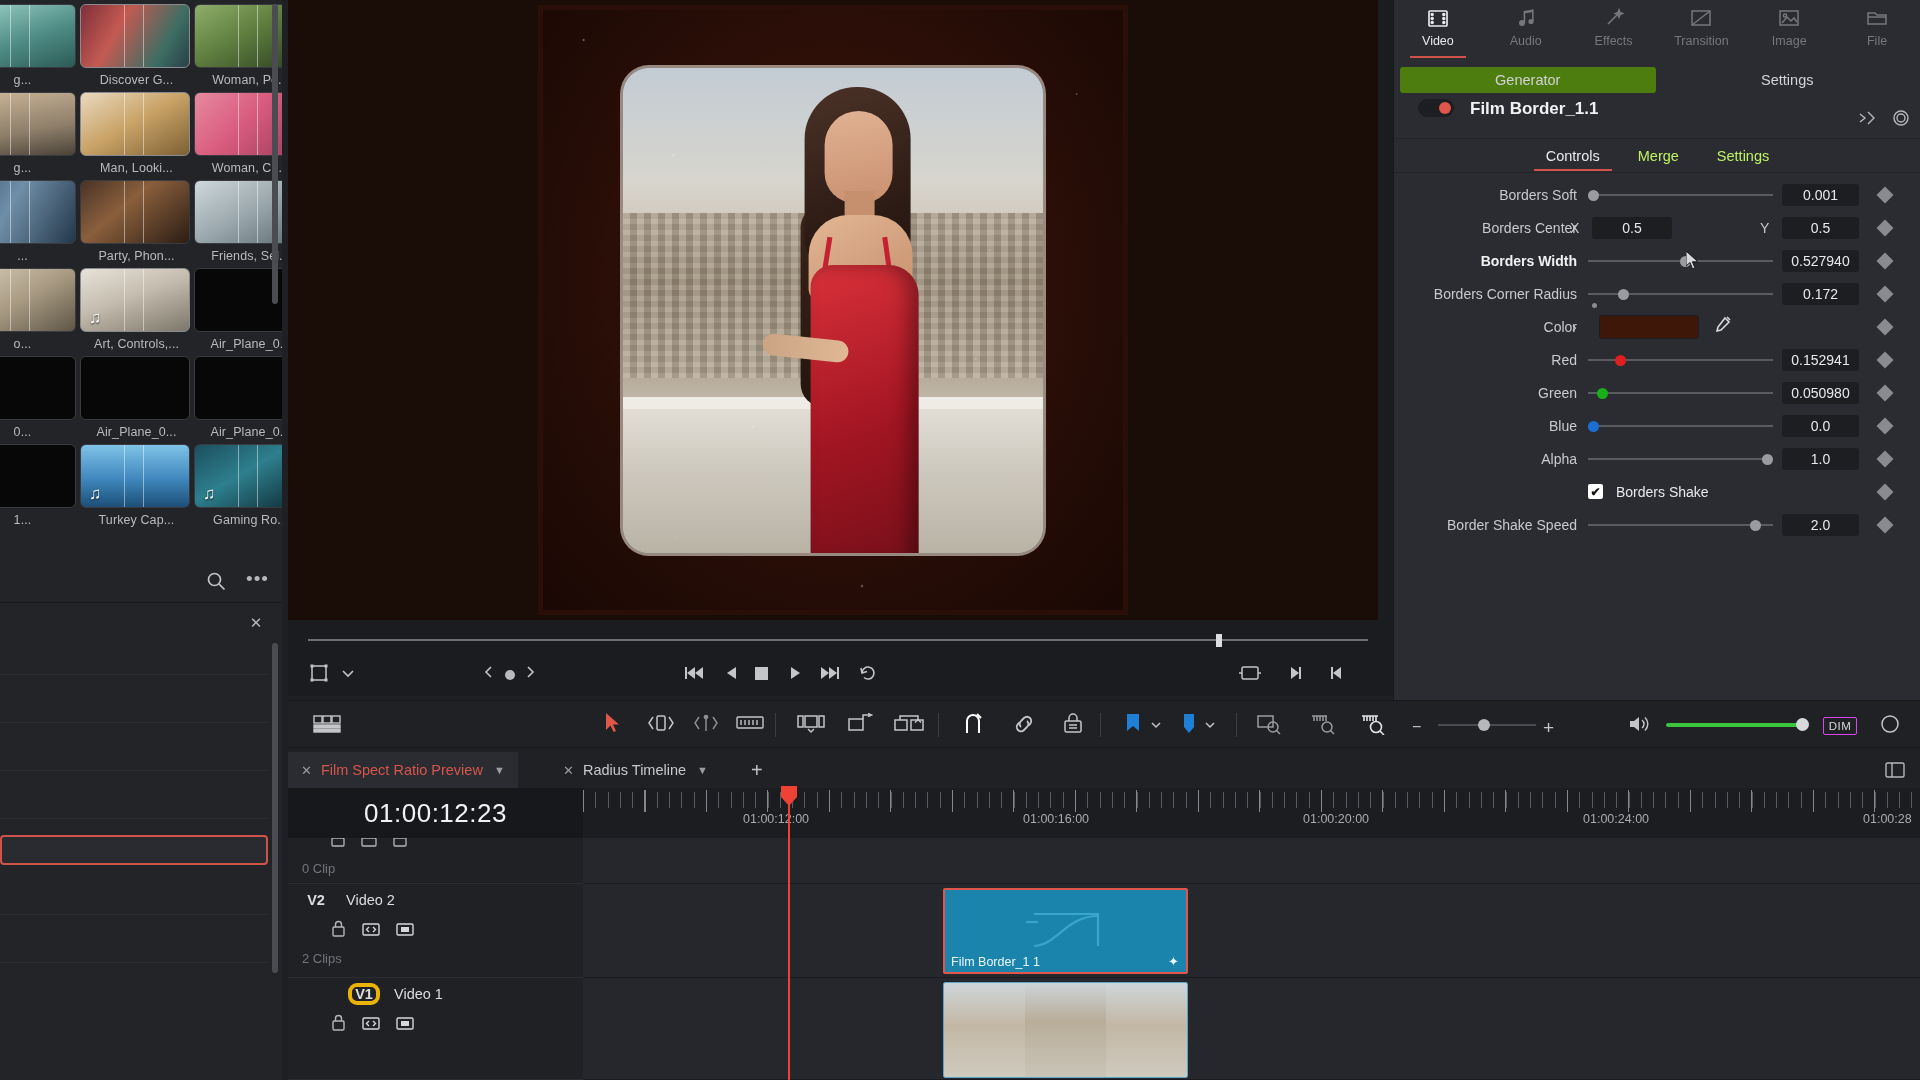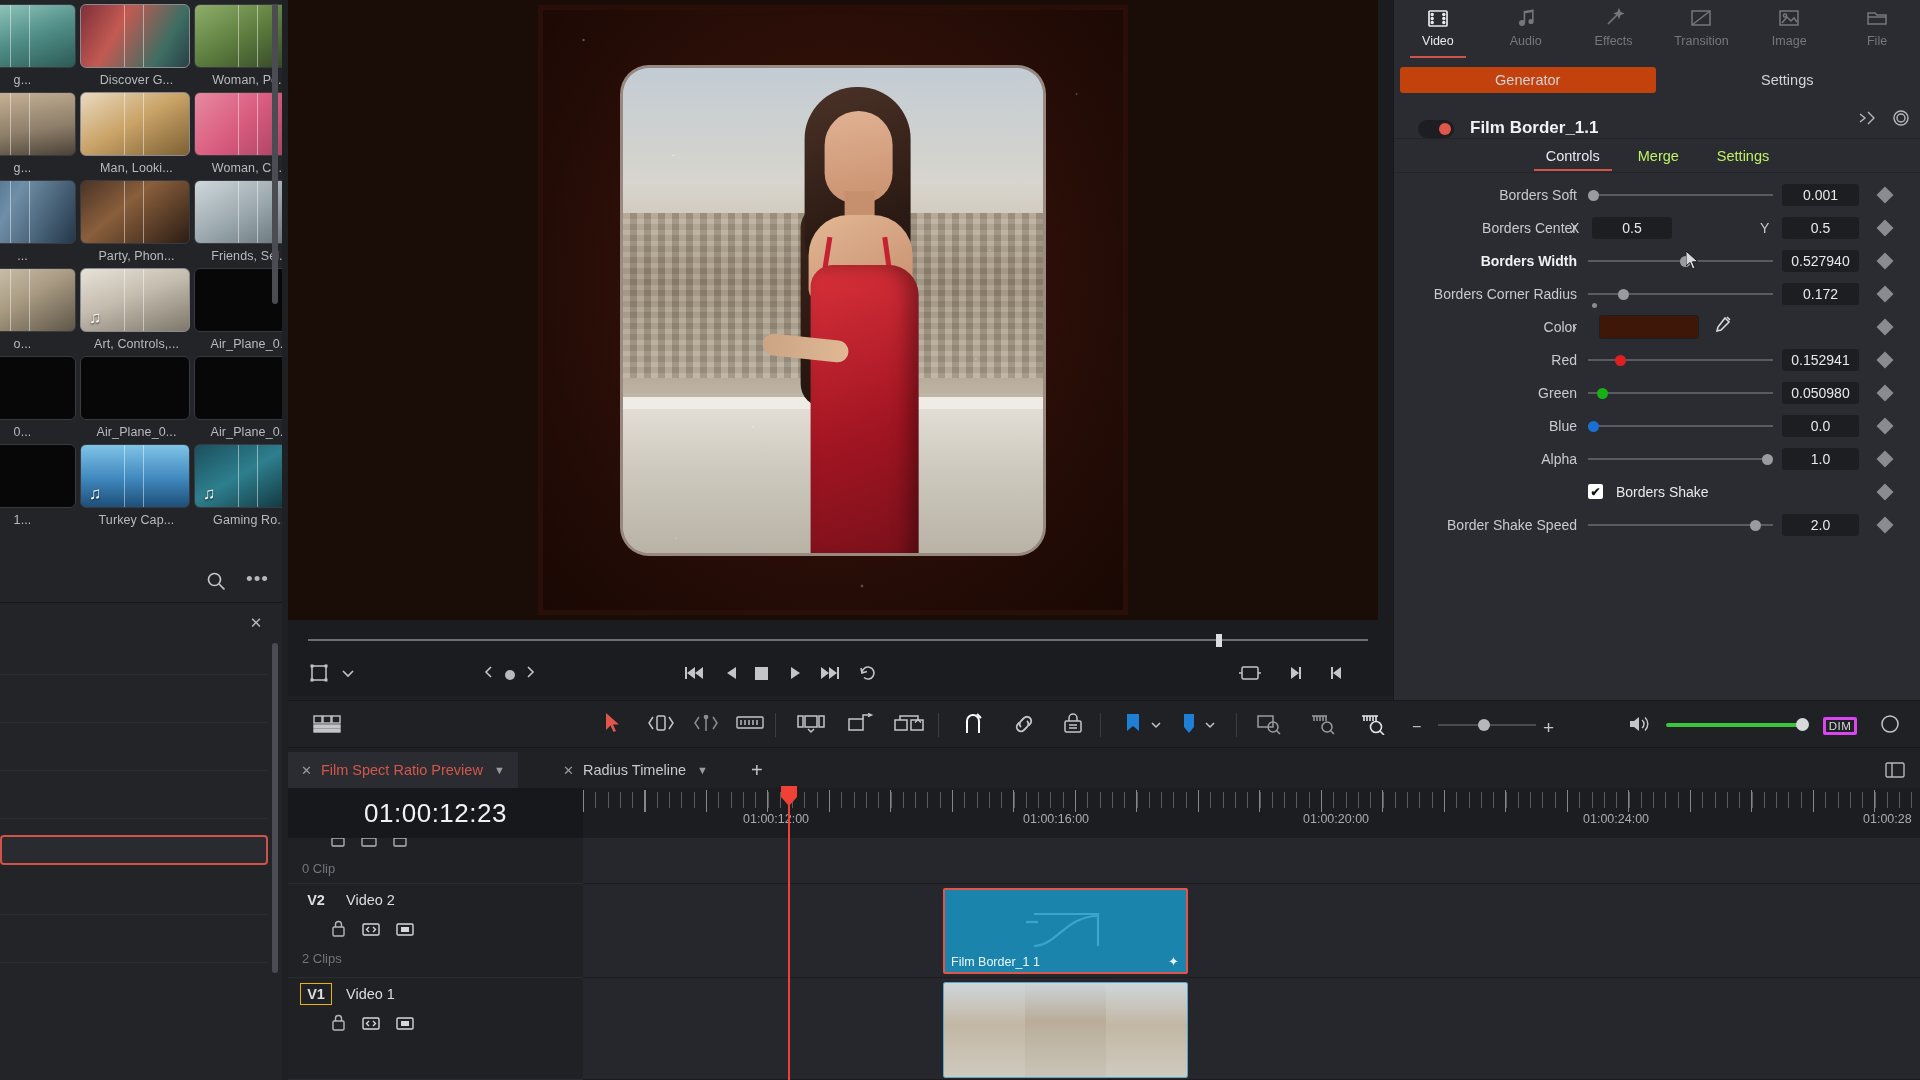--- a/index.html
+++ b/index.html
@@ -225,21 +225,21 @@
   .vt-icon { position:absolute; top:10px; color:#c4c5c8; }
 
   
   #tl-toolbar {
     position: absolute; left: 288px; top: 700px; width: 1632px; height: 48px;
     background: #202125; border-top: 1px solid #17181b; border-bottom: 1px solid #17181b;
   }
   .tb-icon { position:absolute; top: 10px; color:#c4c5c8; }
   #tb-dim {
     position:absolute; top: 16px; width: 34px; height: 18px;
-    border: 3px solid #d946ef; border-radius: 2px; color:#d6d7da;
+    border: 1px solid #d946ef; border-radius: 2px; color:#d6d7da;
     font-size: 11.5px; display:flex; align-items:center; justify-content:center;
     letter-spacing: .4px;
   }
   .tb-sep { position:absolute; top:12px; width:1px; height:24px; background:#3c3d42; }
 
   
   #tl-tabs {
     position: absolute; left: 288px; top: 752px; width: 1632px; height: 36px;
     background: #202125;
   }
@@ -288,21 +288,21 @@
   }
   .track-head {
     position:absolute; left:0; width:295px;
     border-bottom:1px solid #2b2c31; background:#202125;
   }
   .th-label-row { display:flex; align-items:center; height:32px; padding-left:12px; gap:14px; }
   .th-num {
     width: 32px; height: 22px; display:flex; align-items:center; justify-content:center;
     font-size: 14.5px; font-weight: bold; color:#dcdde0;
   }
-  .th-num.sel { border:1px solid #eab308; border-radius:0; }
+  .th-num.sel { border:4px solid #eab308; border-radius:9px;margin-left:48px; }
   .th-name { font-size: 14.5px; color:#dcdde0; }
   .th-btns { display:flex; align-items:center; height:30px; padding-left:42px; gap:14px; }
   .th-clips { font-size: 13px; color:#73747a; padding-left:14px; height:26px; line-height:26px; }
   .track-lane {
     position:absolute; left:295px; right:0; background:#26272c;
     border-bottom:1px solid #1a1b1e;
   }
   .clip {
     position:absolute; border-radius:2px; overflow:hidden;
   }
@@ -344,24 +344,24 @@
   }
   .insp-tab .ico { height:24px; display:flex; align-items:center; }
   #insp-subtabs {
     position:absolute; left:0; top:64px; width:527px; height:32px;
     display:flex; padding: 3px 6px 0 6px; gap:4px;
   }
   .insp-subtab {
     flex:1; height:26px; display:flex; align-items:center; justify-content:center;
     font-size:14.5px; color:#d2d3d6; border-radius:3px;
   }
-  .insp-subtab.active { background:#c2410c; }
+  .insp-subtab.active { background:#4d7c0f; }
   #insp-header {
     position:absolute; left:0; top:99px; width:527px; height:40px;
-    display:flex; align-items:flex-end; padding-left:24px; gap:16px;
+    display:flex; align-items:flex-start; padding-left:24px; gap:16px;
     border-bottom:1px solid #232428;
   }
   #gen-toggle {
     width:36px; height:18px; border-radius:9px; background:#1d1e21;
     position:relative;
   }
   #gen-toggle::after {
     content:""; position:absolute; right:3px; top:3px;
     width:12px; height:12px; border-radius:6px; background:#e0564a;
   }

